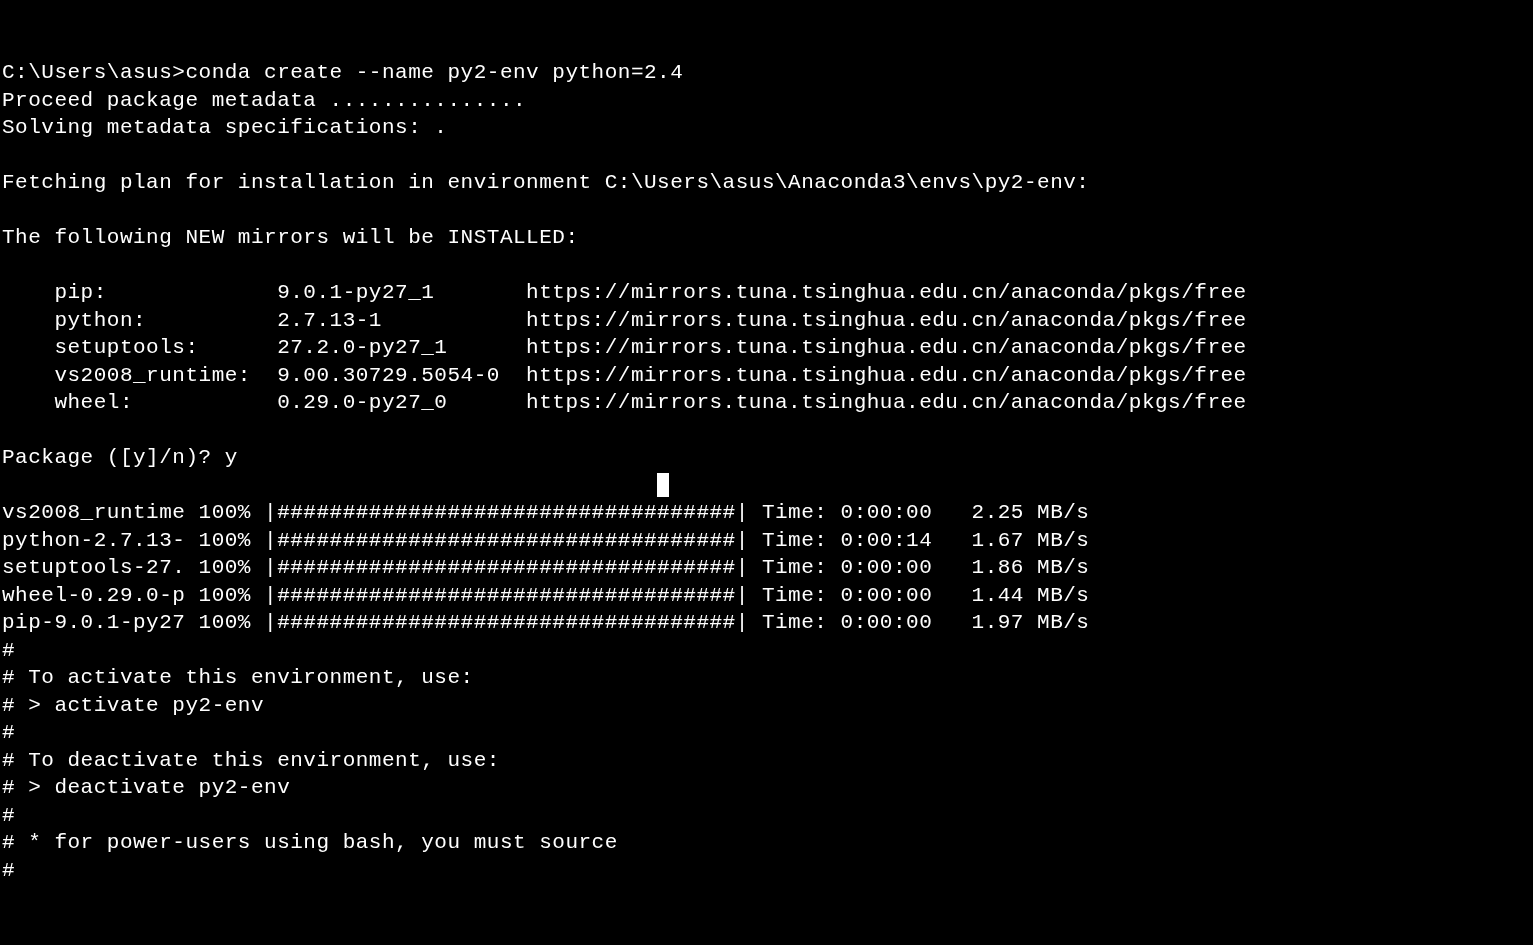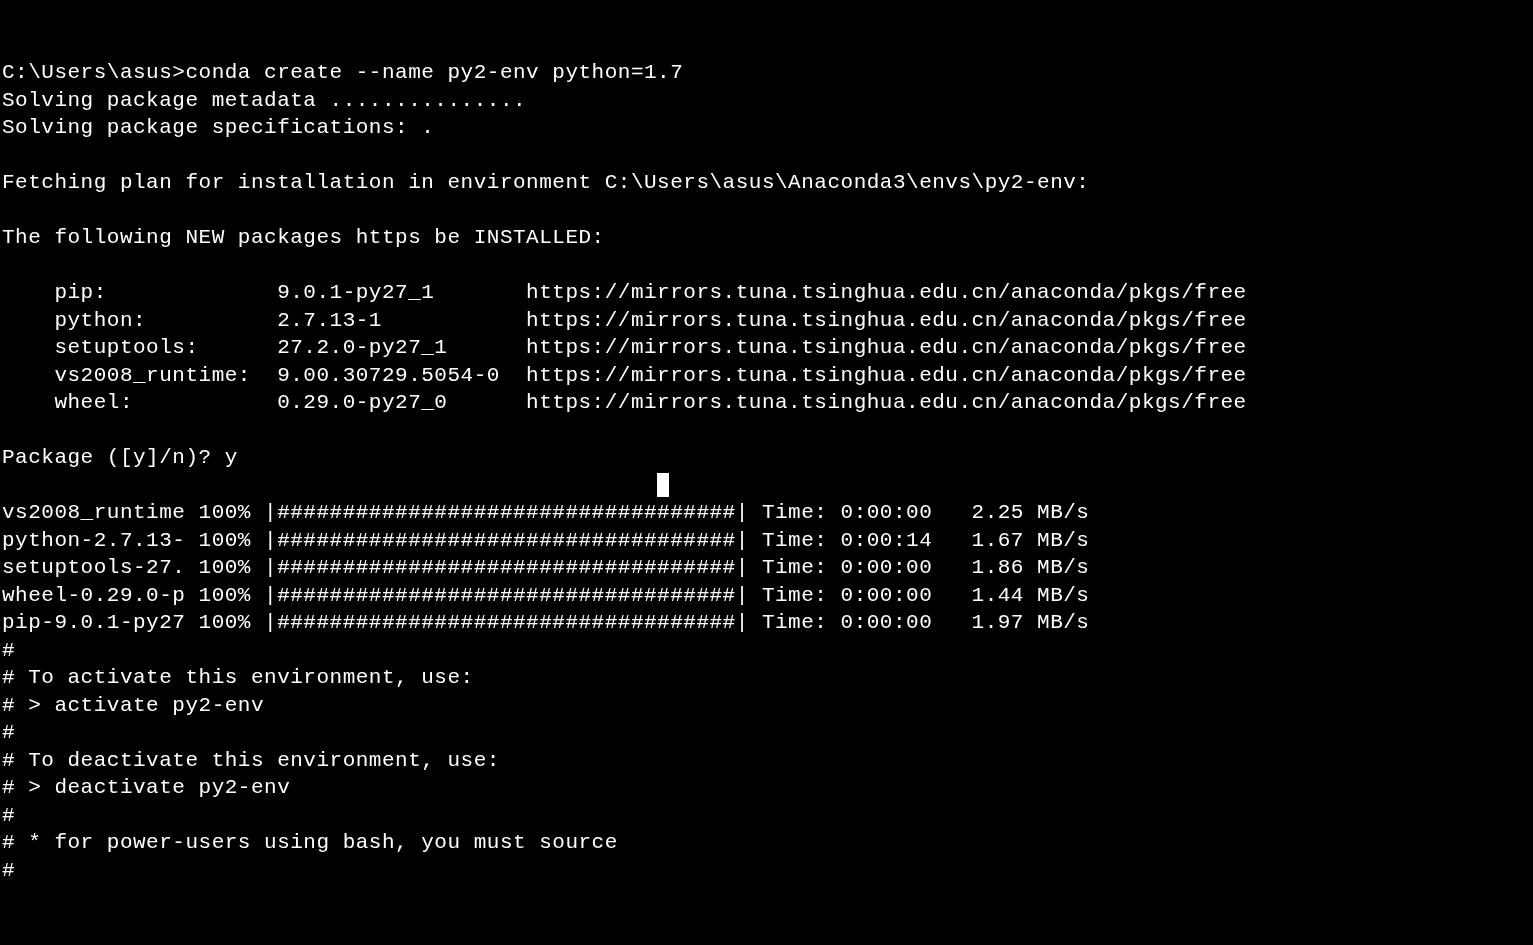--- a/index.html
+++ b/index.html
@@ -17,27 +17,27 @@
     display: inline-block;
     background: #fff;
     width: 12px;
     height: 24px;
     vertical-align: text-bottom;
   }
 </style>
 </head>
 <body>
 
-<span><span><span>C:\Users\asus&gt;</span><span>conda create --name py2-env python=1.7</span></span>
-<span>Solving package metadata ...............</span>
-<span>Solving package specifications: .</span>
+<span><span><span>C:\Users\asus&gt;</span><span>conda create --name py2-env python=2.4</span></span>
+<span>Proceed package metadata ...............</span>
+<span>Solving metadata specifications: .</span>
 
 <span>Fetching plan for installation in environment C:\Users\asus\Anaconda3\envs\py2-env:</span>
 
-<span>The following NEW packages https be INSTALLED:</span>
+<span>The following NEW mirrors will be INSTALLED:</span>
 
 <span id="pkg-list">    pip:             9.0.1-py27_1       https://mirrors.tuna.tsinghua.edu.cn/anaconda/pkgs/free
     python:          2.7.13-1           https://mirrors.tuna.tsinghua.edu.cn/anaconda/pkgs/free
     setuptools:      27.2.0-py27_1      https://mirrors.tuna.tsinghua.edu.cn/anaconda/pkgs/free
     vs2008_runtime:  9.00.30729.5054-0  https://mirrors.tuna.tsinghua.edu.cn/anaconda/pkgs/free
     wheel:           0.29.0-py27_0      https://mirrors.tuna.tsinghua.edu.cn/anaconda/pkgs/free
 </span>
 <span><span>Package ([y]/n)? </span><span>y</span></span>
                                                   <span class="cursor"></span>
 <span id="prog-list">vs2008_runtime 100% |###################################| Time: 0:00:00   2.25 MB/s

